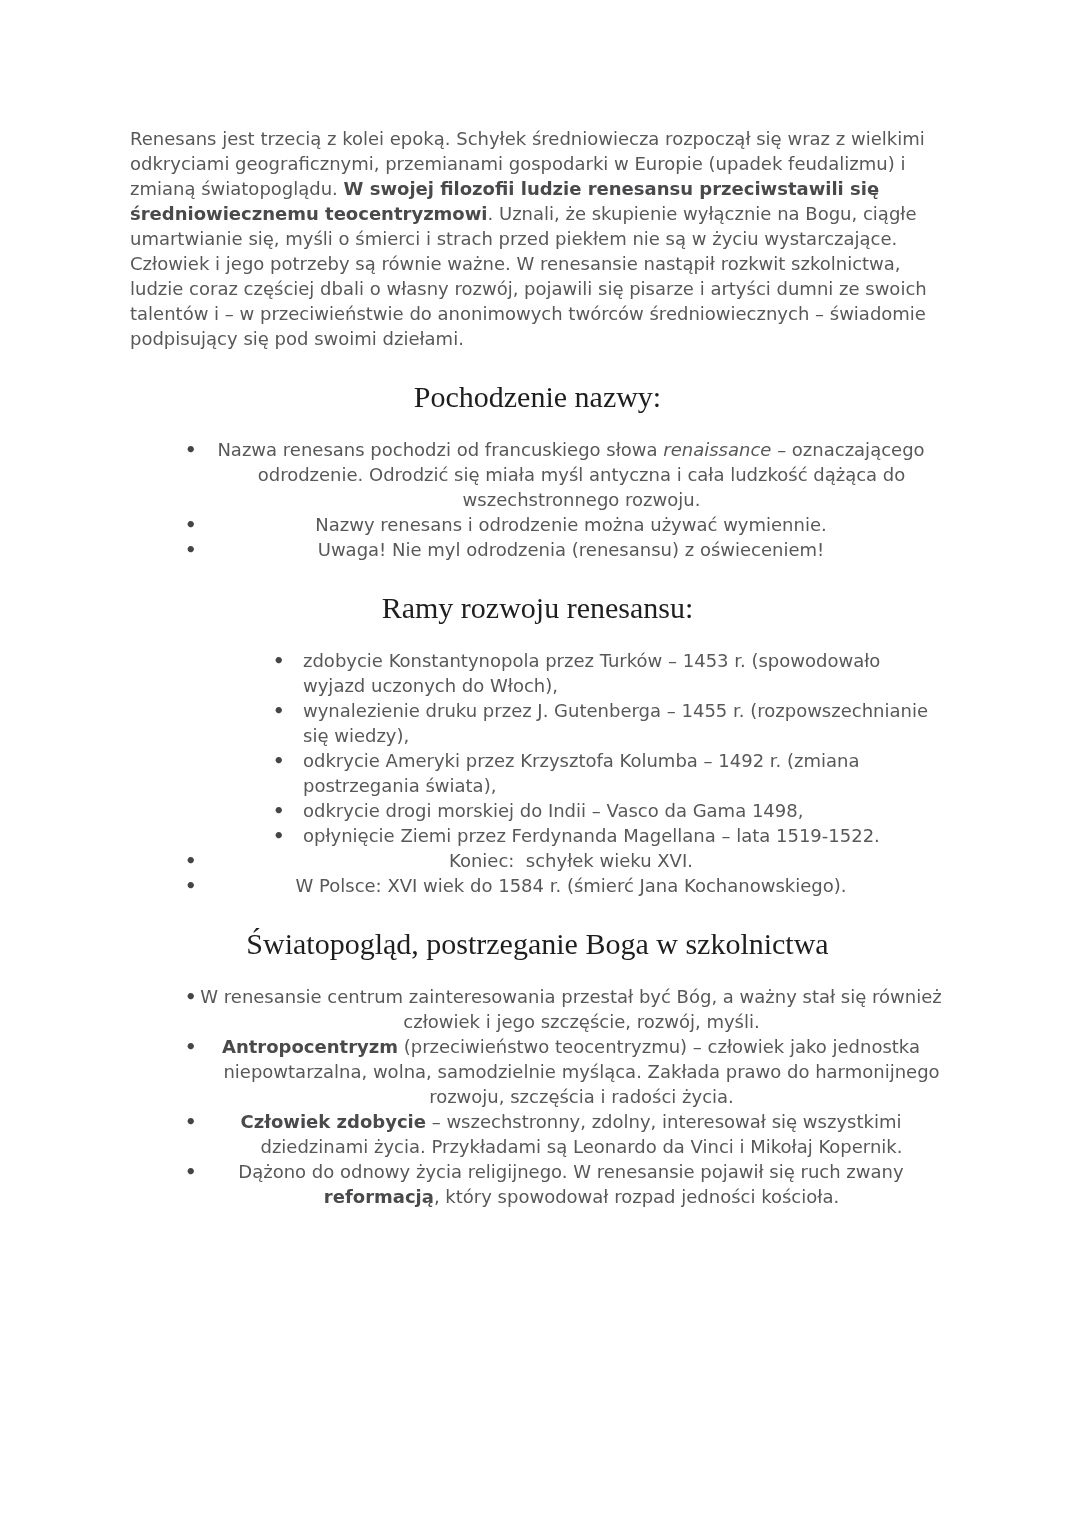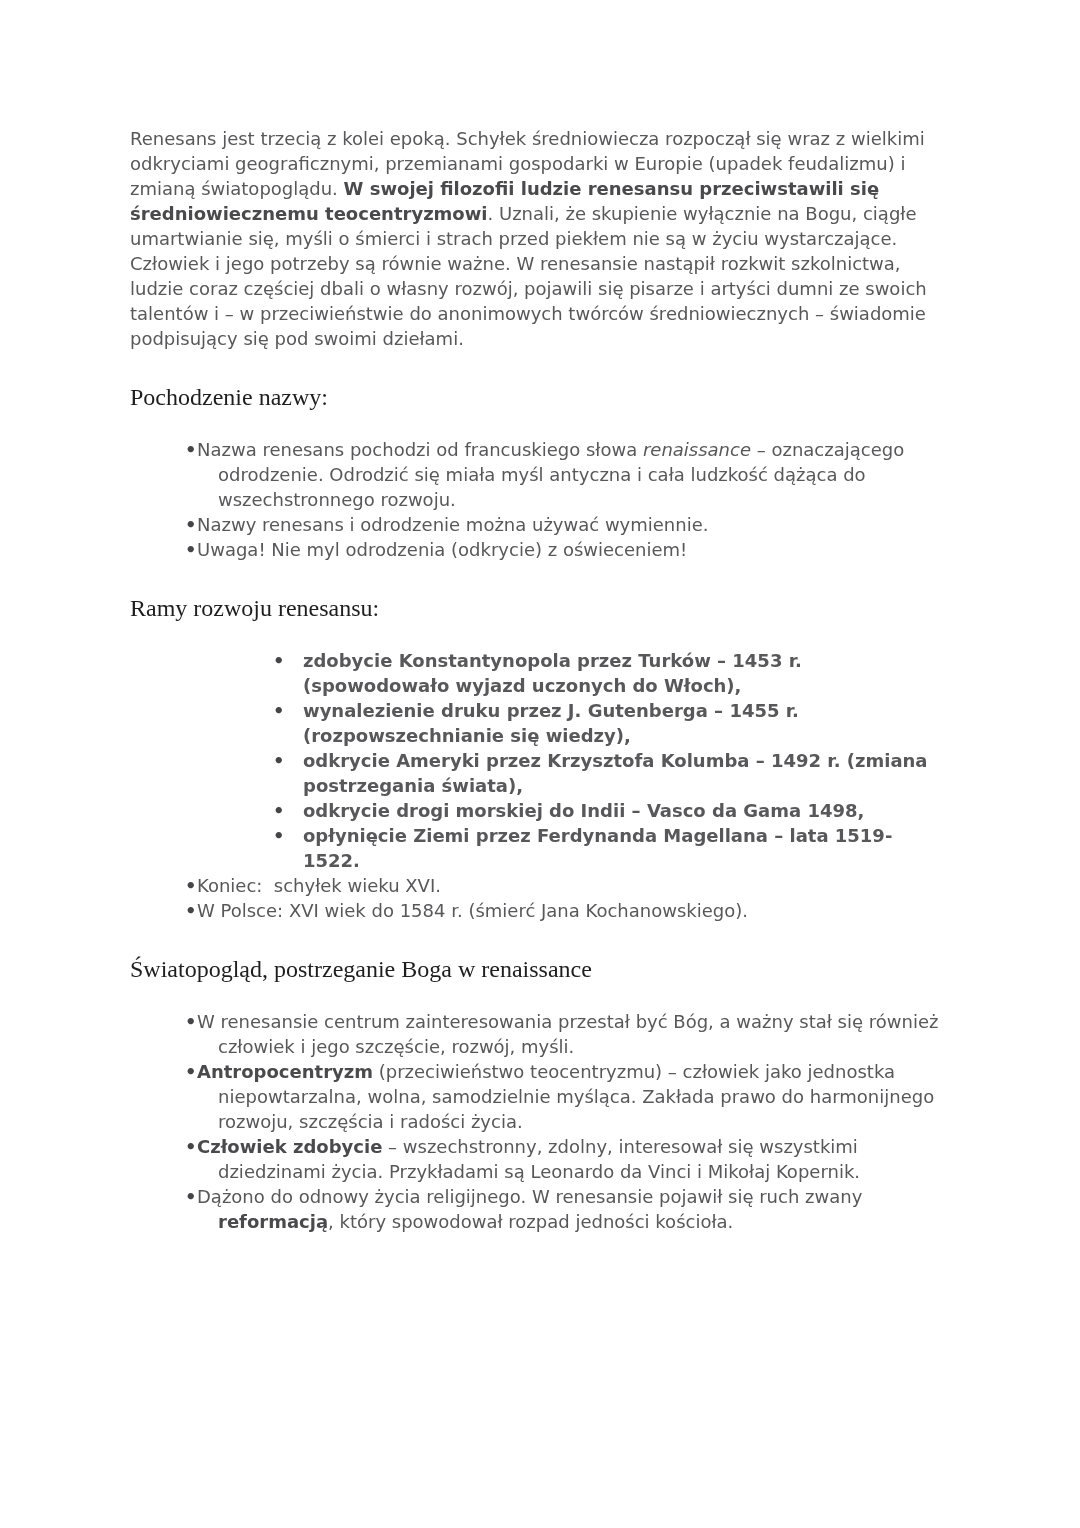--- a/index.html
+++ b/index.html
@@ -23,48 +23,49 @@
   }
   .intro {
     margin: 0;
   }
   .intro span, .li span {
     white-space: pre-wrap;
   }
   h2.sec-heading {
     font-family: "Liberation Serif", serif;
     font-weight: 400;
-    font-size: 24px;
+    font-size: 30px;
     line-height: 36px;
     margin: 28px 0 22px 0;
     color: #1e1e1e;
+    text-align: center;
   }
   .list {
     margin: 0;
   }
   .li {
     position: relative;
   }
   .li.l1 {
     padding-left: 88px;
     text-indent: -21px;
+    text-align: center;
   }
   .li.l1::before {
     content: "\2022";
     position: absolute;
     left: 55px;
     top: 0;
     text-indent: 0;
     color: #454547;
     font-weight: 700;
   }
   .li.l2 {
     padding-left: 173px;
     text-indent: 0;
-    font-weight: bold;
   }
   .li.l2::before {
     content: "\2022";
     position: absolute;
     left: 143px;
     top: 0;
     text-indent: 0;
     color: #454547;
     font-weight: 700;
   }
@@ -81,35 +82,35 @@
 
 <div class="page">
   <div class="content">
 
     <p class="intro"><span>Renesans jest trzecią z kolei epoką. Schyłek średniowiecza rozpoczął się wraz z wielkimi odkryciami geograficznymi, przemianami gospodarki w Europie (upadek feudalizmu) i zmianą światopoglądu. </span><span class="b">W swojej filozofii ludzie renesansu przeciwstawili się średniowiecznemu teocentryzmowi</span><span>. Uznali, że skupienie wyłącznie na Bogu, ciągłe umartwianie się, myśli o śmierci i strach przed piekłem nie są w życiu wystarczające. Człowiek i jego potrzeby są równie ważne. W renesansie nastąpił rozkwit szkolnictwa, ludzie coraz częściej dbali o własny rozwój, pojawili się pisarze i artyści dumni ze swoich talentów i – w przeciwieństwie do anonimowych twórców średniowiecznych – świadomie podpisujący się pod swoimi dziełami.</span></p>
 
     <h2 class="sec-heading">Pochodzenie nazwy:</h2>
     <div class="list">
       <div class="li l1"><span>Nazwa renesans pochodzi od francuskiego słowa </span><span class="i">renaissance</span><span> – oznaczającego odrodzenie. Odrodzić się miała myśl antyczna i cała ludzkość dążąca do wszechstronnego rozwoju.</span></div>
       <div class="li l1"><span>Nazwy renesans i odrodzenie można używać wymiennie.</span></div>
-      <div class="li l1"><span>Uwaga! Nie myl odrodzenia (odkrycie) z oświeceniem!</span></div>
+      <div class="li l1"><span>Uwaga! Nie myl odrodzenia (renesansu) z oświeceniem!</span></div>
     </div>
 
     <h2 class="sec-heading">Ramy rozwoju renesansu:</h2>
     <div class="list">
       <div class="li l2"><span>zdobycie Konstantynopola przez Turków – 1453 r. (spowodowało wyjazd uczonych do Włoch),</span></div>
       <div class="li l2"><span>wynalezienie druku przez J. Gutenberga – 1455 r. (rozpowszechnianie się wiedzy),</span></div>
       <div class="li l2"><span>odkrycie Ameryki przez Krzysztofa Kolumba – 1492 r. (zmiana postrzegania świata),</span></div>
       <div class="li l2"><span>odkrycie drogi morskiej do Indii – Vasco da Gama 1498,</span></div>
       <div class="li l2"><span>opłynięcie Ziemi przez Ferdynanda Magellana – lata 1519-1522.</span></div>
       <div class="li l1"><span>Koniec:  schyłek wieku XVI.</span></div>
       <div class="li l1"><span>W Polsce: XVI wiek do 1584 r. (śmierć Jana Kochanowskiego).</span></div>
     </div>
 
-    <h2 class="sec-heading">Światopogląd, postrzeganie Boga w renaissance</h2>
+    <h2 class="sec-heading">Światopogląd, postrzeganie Boga w szkolnictwa</h2>
     <div class="list">
       <div class="li l1"><span>W renesansie centrum zainteresowania przestał być Bóg, a ważny stał się również człowiek i jego szczęście, rozwój, myśli.</span></div>
       <div class="li l1"><span class="b">Antropocentryzm</span><span> (przeciwieństwo teocentryzmu) – człowiek jako jednostka niepowtarzalna, wolna, samodzielnie myśląca. Zakłada prawo do harmonijnego rozwoju, szczęścia i radości życia.</span></div>
       <div class="li l1"><span class="b">Człowiek zdobycie</span><span> – wszechstronny, zdolny, interesował się wszystkimi dziedzinami życia. Przykładami są Leonardo da Vinci i Mikołaj Kopernik.</span></div>
       <div class="li l1"><span>Dążono do odnowy życia religijnego. W renesansie pojawił się ruch zwany </span><span class="b">reformacją</span><span>, który spowodował rozpad jedności kościoła.</span></div>
     </div>
 
   </div>
 </div>
 

